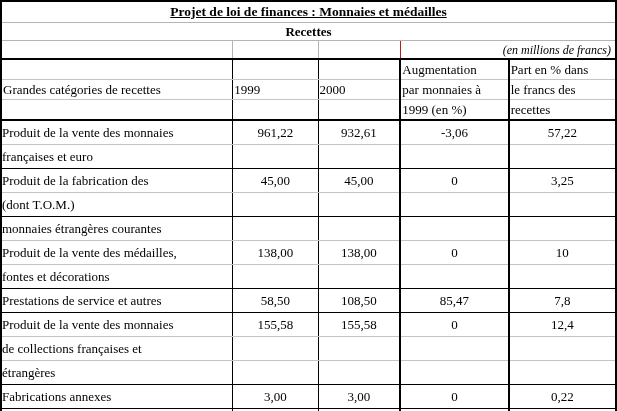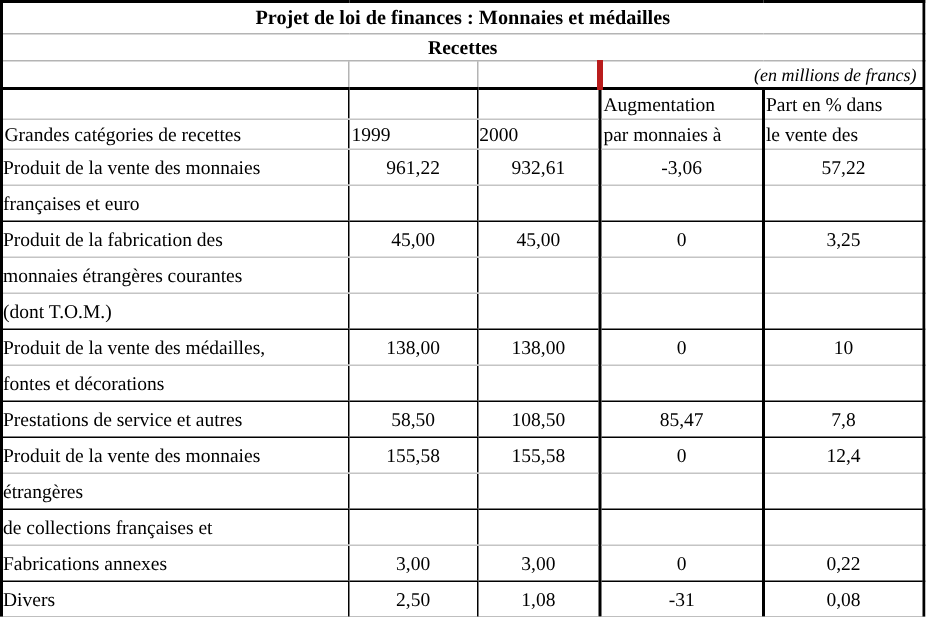--- a/index.html
+++ b/index.html
@@ -8,29 +8,29 @@
   table{width:617px;height:411px;border-collapse:collapse;table-layout:fixed;
         border:2px solid #000;box-sizing:border-box;}
   td{overflow:hidden;white-space:nowrap;font-size:13px;line-height:1;}
 
   
   col.w1{width:231px;} col.w2{width:85px;} col.w3{width:82px;}
   col.w4{width:108px;} col.w5{width:107px;}
 
   
   tr.title-row td{height:18px;text-align:center;font-weight:bold;font-size:13.5px;
-                  border-bottom:1px solid #b4b4b4;}
+                  border-bottom:1px solid #b4b4b4;text-decoration:underline;}
   tr.subtitle-row td{height:15px;text-align:center;font-weight:bold;font-size:13px;
                   border-bottom:1px solid #b4b4b4;}
 
   
   tr.note-row td{height:15px;border-bottom:2px solid #000;}
   td.note-cell{text-align:right;font-style:italic;font-size:12px;padding-right:4px;}
   td.gc2,td.gc3{border-left:1px solid #b4b4b4;}
-  td.gc45{border-left:4px solid #b91c1c;padding-left:16px;}
+  td.gc45{border-left:1px solid #b91c1c;padding-left:16px;}
 
   
   tr.h-row td{height:17px;text-align:left;font-weight:normal;
               border-bottom:1px solid #c4c4c4;}
   tr.h-end td{border-bottom:2px solid #000;}
 
   
   td.c2{border-left:1px solid #000;}
   td.c3{border-left:1px solid #000;margin-top:24px;}
   td.c4{border-left:2px solid #000;}
@@ -75,21 +75,28 @@
     <td class="c2"></td>
     <td class="c3"></td>
     <td class="c4">Augmentation</td>
     <td class="c5">Part en % dans</td>
   </tr>
   <tr class="h-row">
     <td>Grandes catégories de recettes</td>
     <td class="c2">1999</td>
     <td class="c3">2000</td>
     <td class="c4">par monnaies à</td>
-    <td class="c5">le vente des</td>
+    <td class="c5">le francs des</td>
+  </tr>
+  <tr class="h-row h-end">
+    <td></td>
+    <td class="c2"></td>
+    <td class="c3"></td>
+    <td class="c4">1999 (en %)</td>
+    <td class="c5">recettes</td>
   </tr>
 
   <tr class="b-row">
     <td class="lbl">Produit de la vente des monnaies</td>
     <td class="c2 num">961,22</td>
     <td class="c3 num">932,61</td>
     <td class="c4 num">-3,06</td>
     <td class="c5 num">57,22</td>
   </tr>
   <tr class="b-row r-end">
@@ -100,29 +107,29 @@
           <td class="c5"></td>
   </tr>
 
   <tr class="b-row">
     <td class="lbl">Produit de la fabrication des</td>
     <td class="c2 num">45,00</td>
     <td class="c3 num">45,00</td>
     <td class="c4 num">0</td>
     <td class="c5 num">3,25</td>
   </tr>
-  <tr class="b-row">
-    <td class="lbl">monnaies étrangères courantes</td>
+  <tr class="b-row r-end">
+    <td class="lbl">(dont T.O.M.)</td>
     <td class="c2"></td>
           <td class="c3"></td>
     <td class="c4"></td>
           <td class="c5"></td>
   </tr>
-  <tr class="b-row r-end">
-    <td class="lbl">(dont T.O.M.)</td>
+  <tr class="b-row">
+    <td class="lbl">monnaies étrangères courantes</td>
     <td class="c2"></td>
           <td class="c3"></td>
     <td class="c4"></td>
           <td class="c5"></td>
   </tr>
 
   <tr class="b-row">
     <td class="lbl">Produit de la vente des médailles,</td>
     <td class="c2 num">138,00</td>
     <td class="c3 num">138,00</td>
@@ -145,29 +152,29 @@
     <td class="c5 num">7,8</td>
   </tr>
 
   <tr class="b-row">
     <td class="lbl">Produit de la vente des monnaies</td>
     <td class="c2 num">155,58</td>
     <td class="c3 num">155,58</td>
     <td class="c4 num">0</td>
     <td class="c5 num">12,4</td>
   </tr>
-  <tr class="b-row r-end">
-    <td class="lbl">étrangères</td>
+  <tr class="b-row">
+    <td class="lbl">de collections françaises et</td>
     <td class="c2"></td>
           <td class="c3"></td>
     <td class="c4"></td>
           <td class="c5"></td>
   </tr>
-  <tr class="b-row">
-    <td class="lbl">de collections françaises et</td>
+  <tr class="b-row r-end">
+    <td class="lbl">étrangères</td>
     <td class="c2"></td>
           <td class="c3"></td>
     <td class="c4"></td>
           <td class="c5"></td>
   </tr>
 
   <tr class="b-row r-end">
     <td class="lbl">Fabrications annexes</td>
     <td class="c2 num">3,00</td>
     <td class="c3 num">3,00</td>

